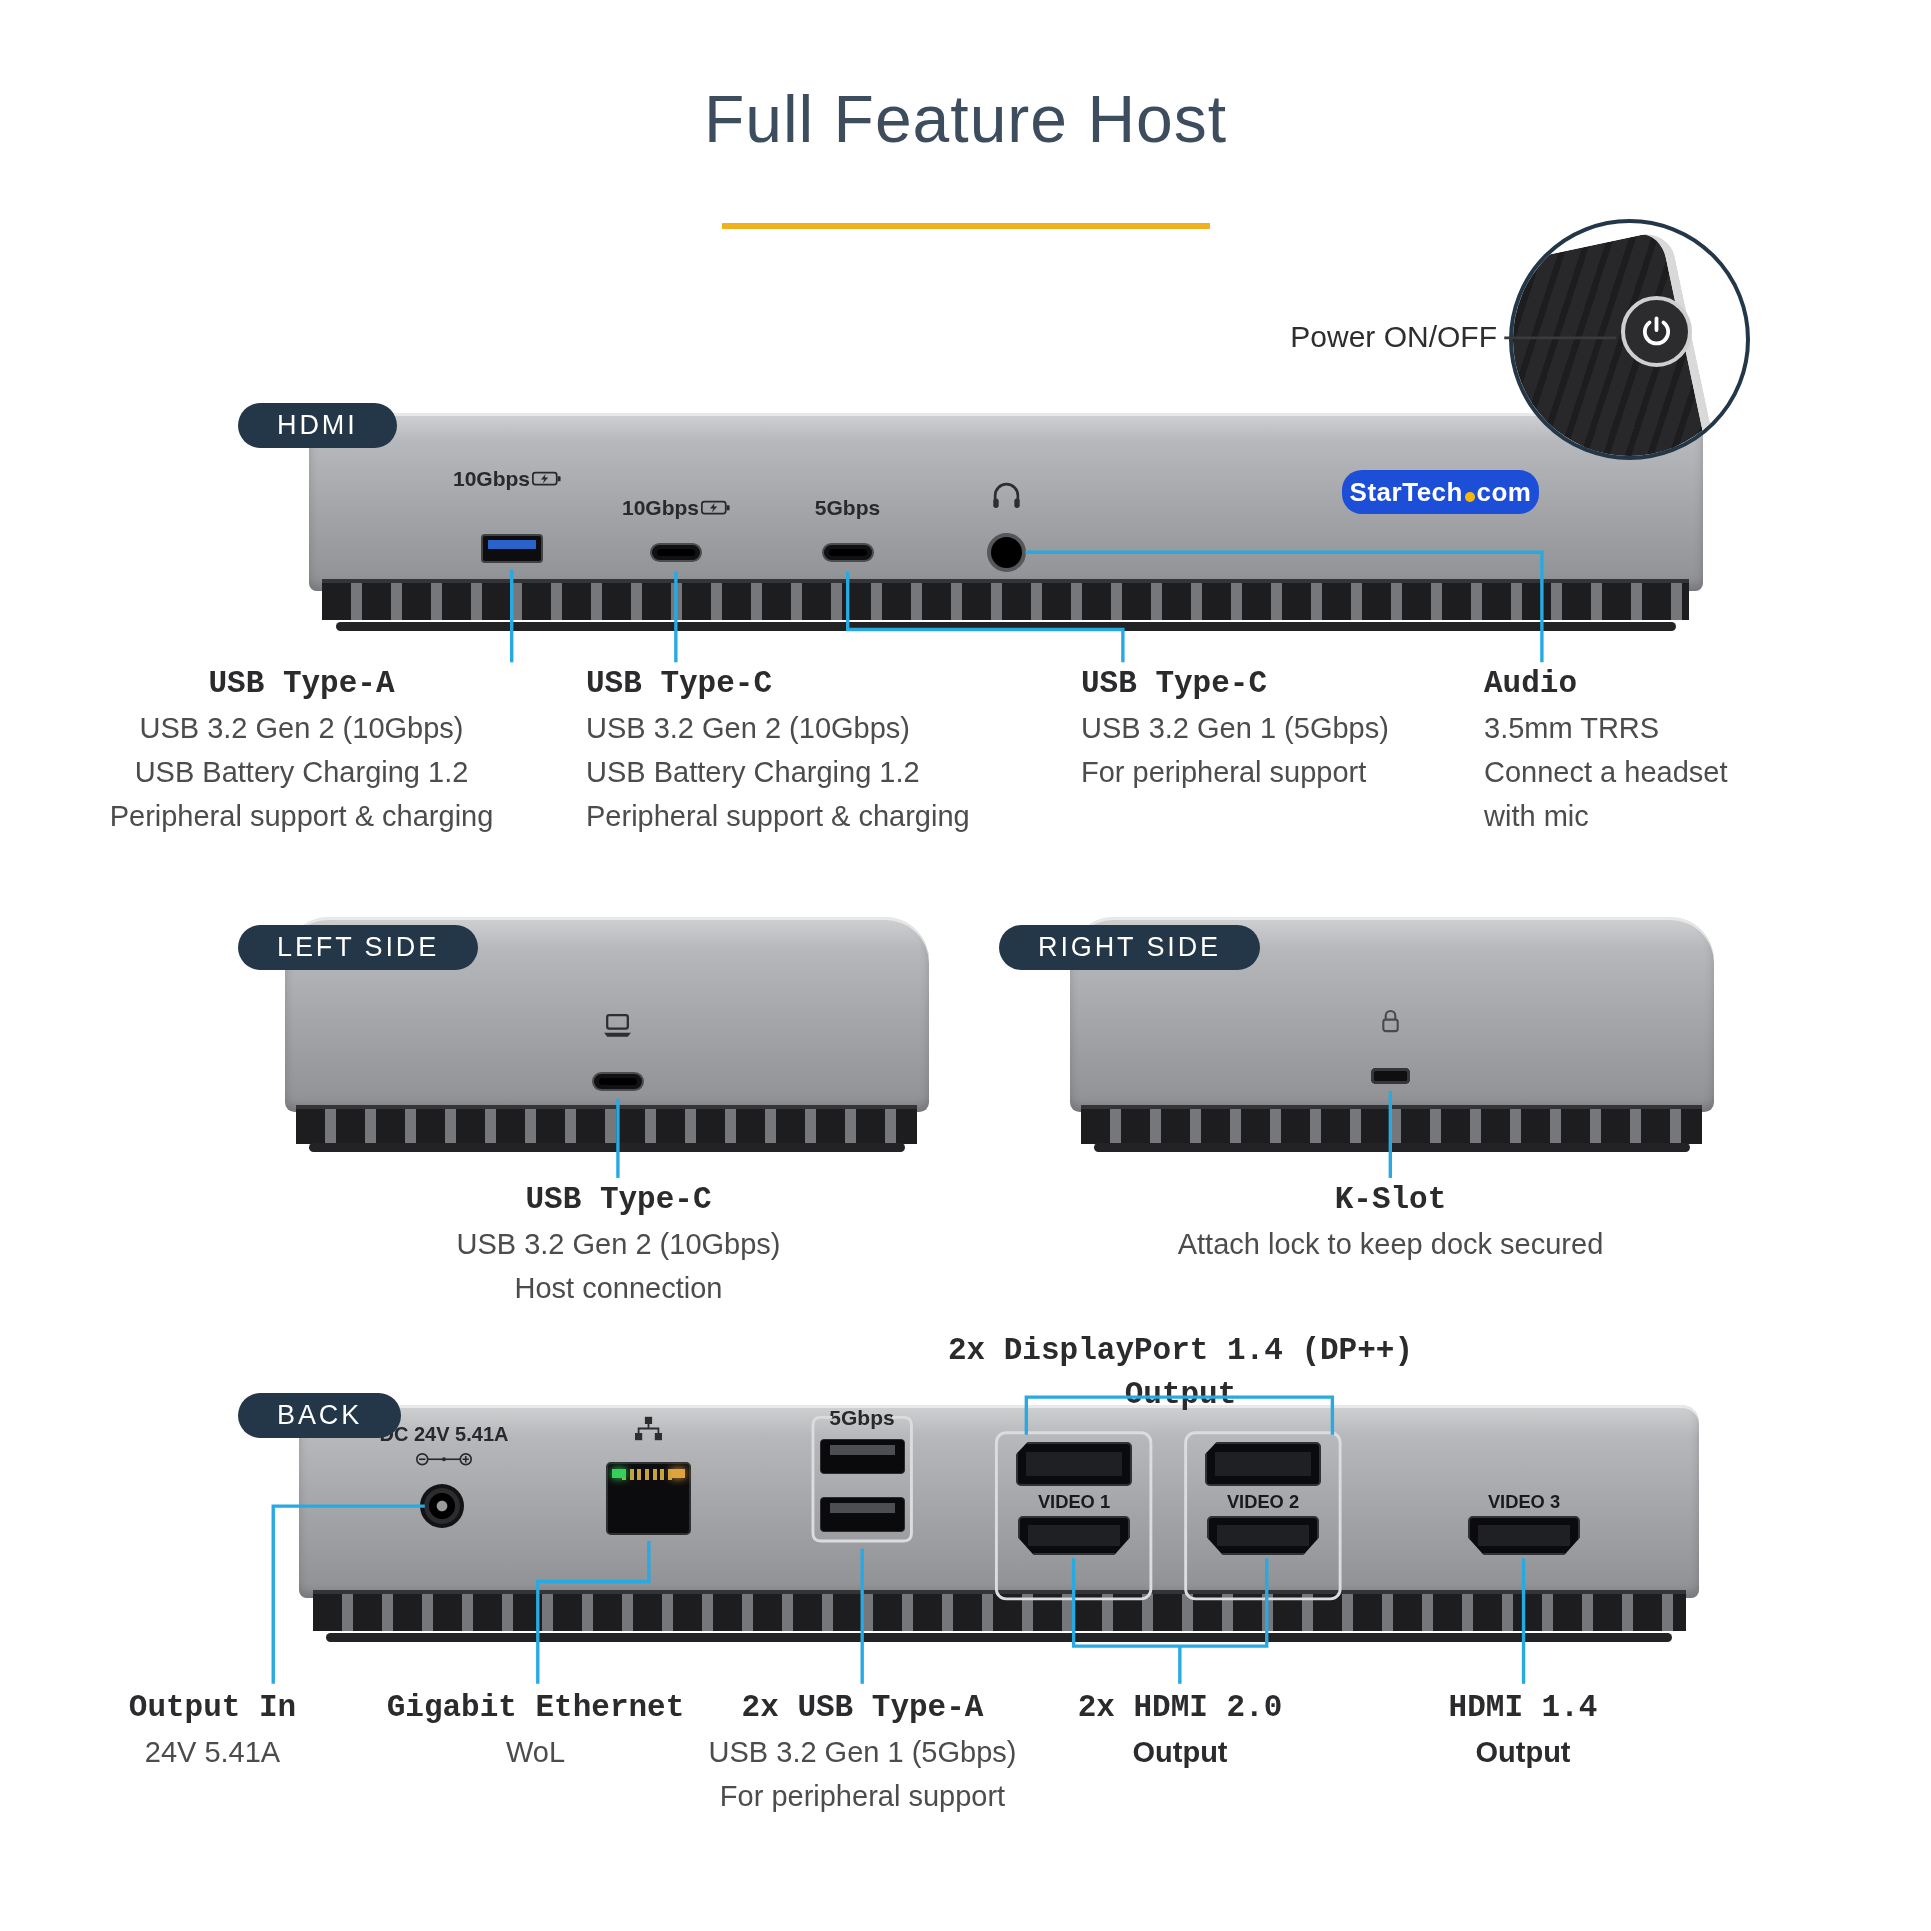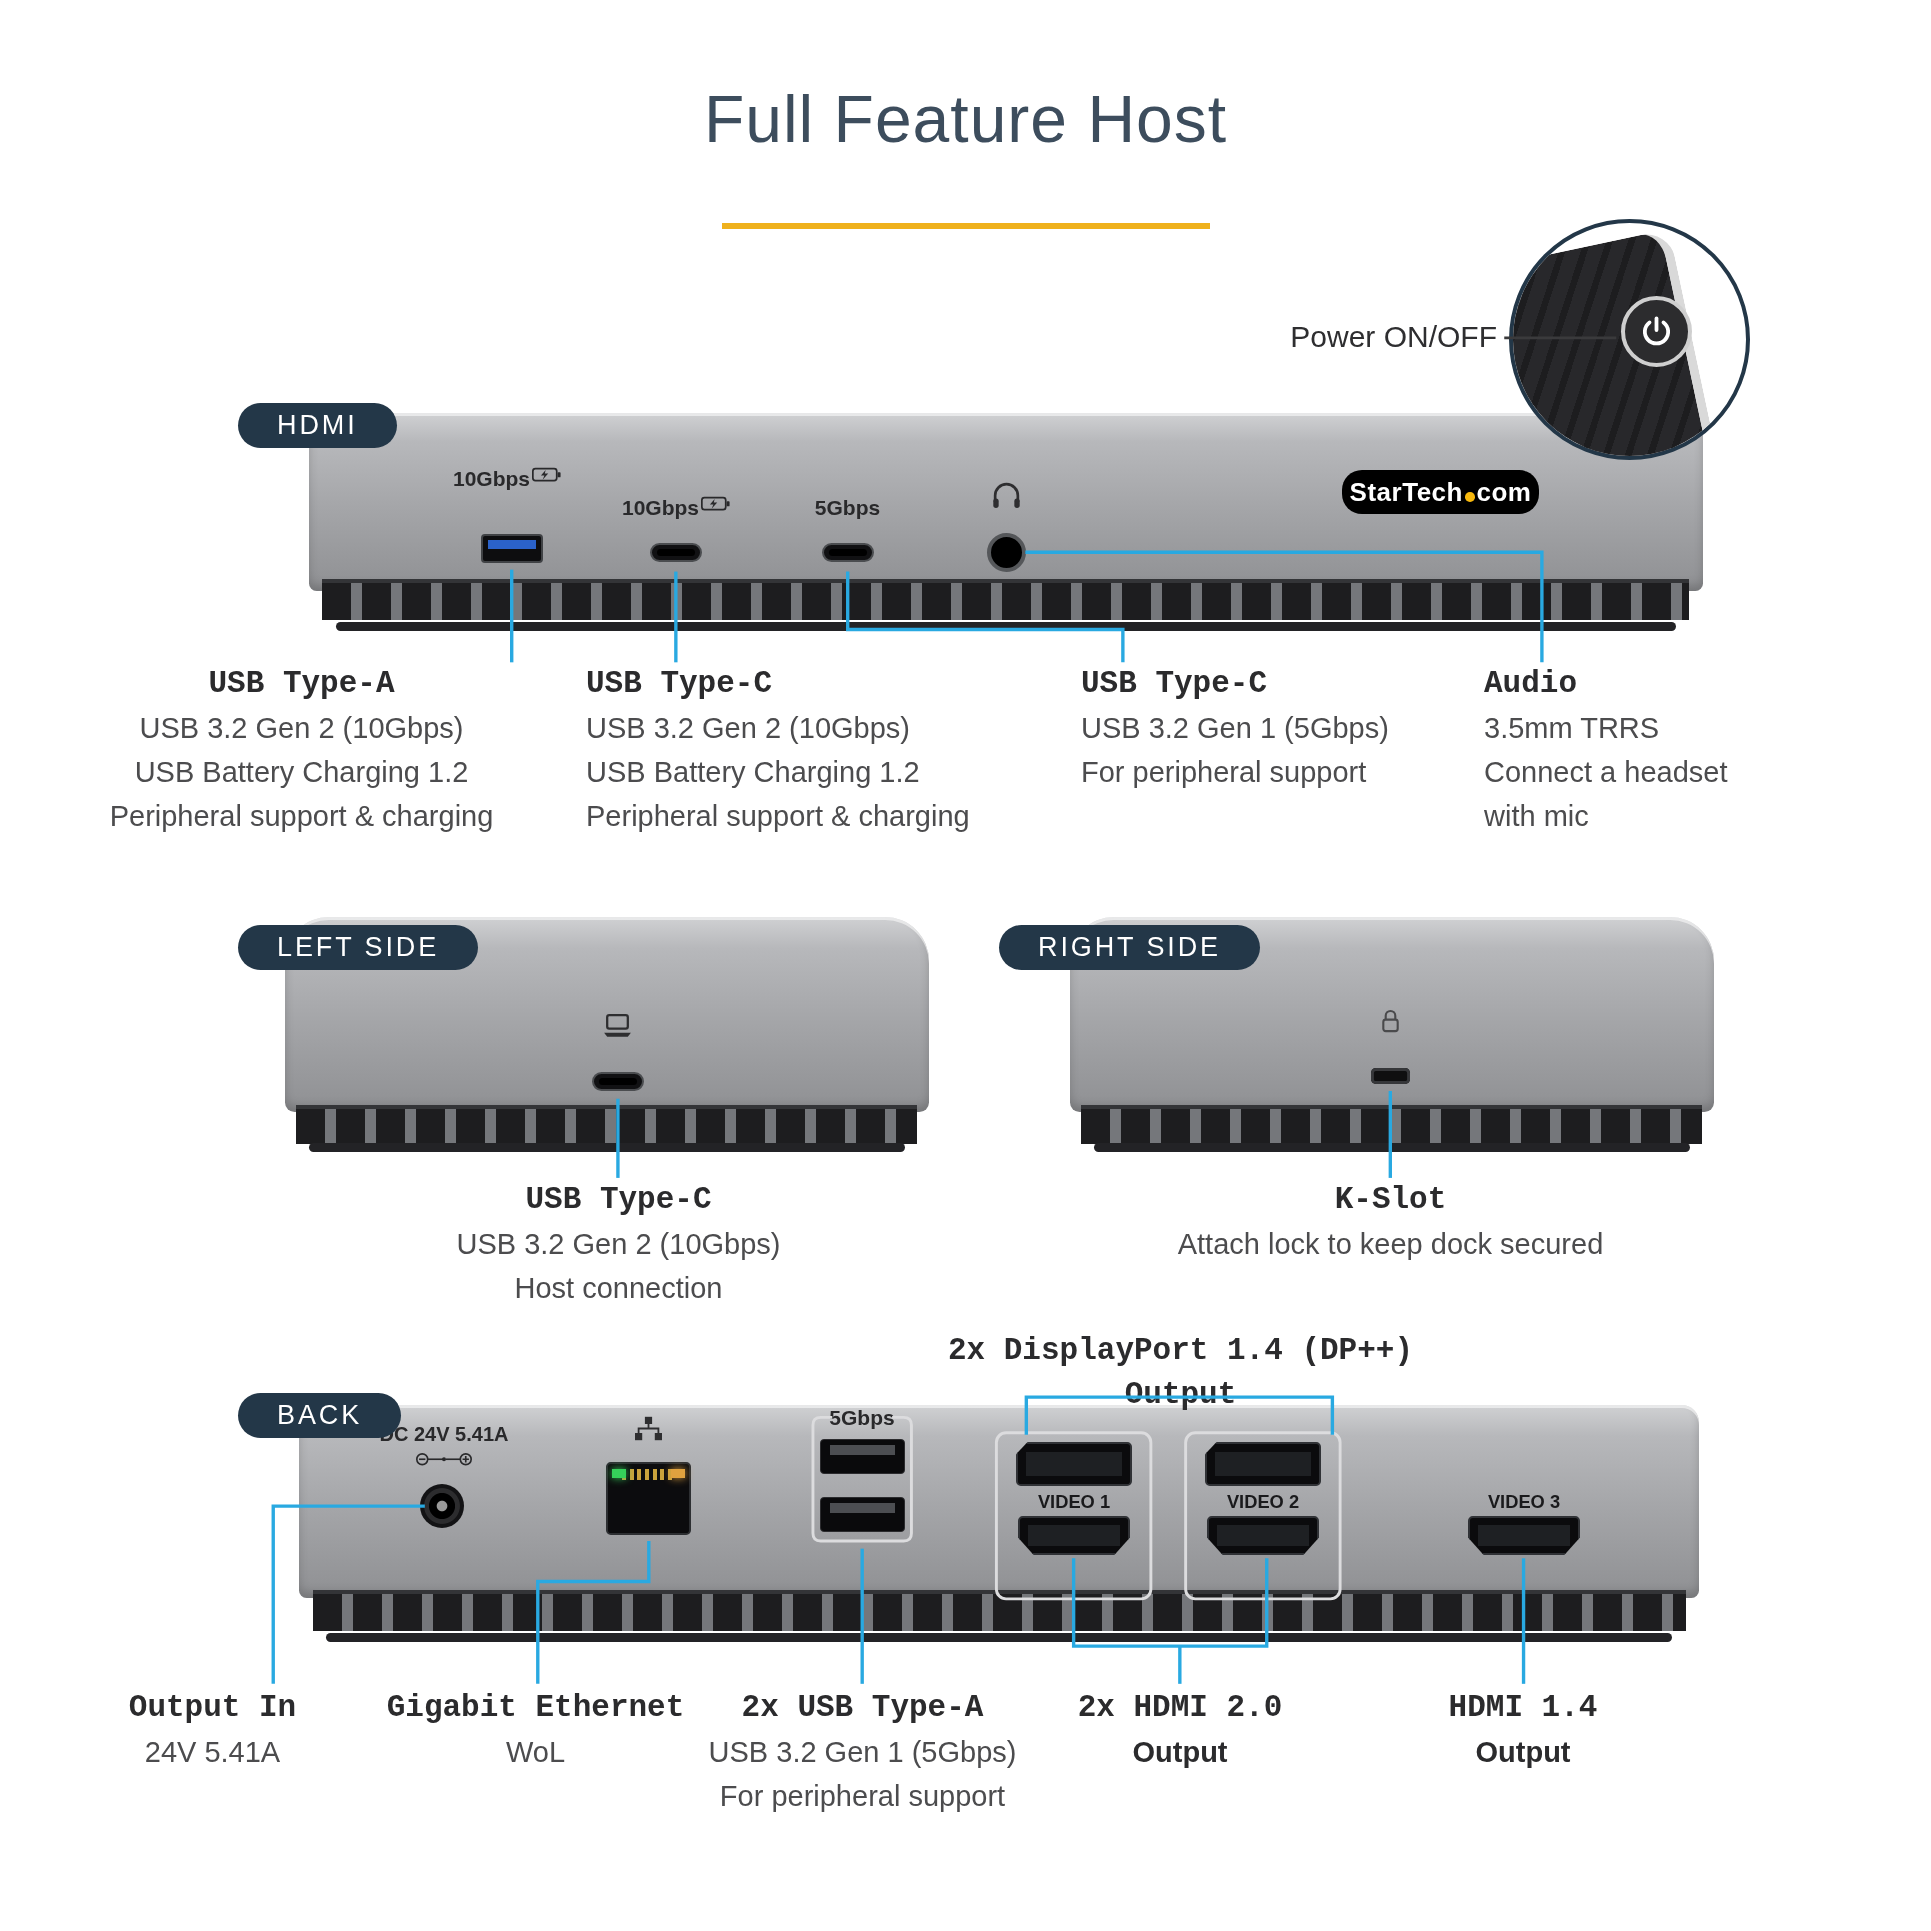--- a/index.html
+++ b/index.html
@@ -30,21 +30,21 @@
   .dock.front-back { border-radius:17.4px 17.4px 7.7px 7.7px; }
   .dock.side { border-radius:44px 44px 9.7px 9.7px; }
   .vents {
     position:absolute; height:41px; z-index:2;
     background:repeating-linear-gradient(to right,#1d1d1f 0px,#1d1d1f 29px,#75777b 29px,#75777b 40px);
     border-top:4.8px solid #333437;
   }
   .dock-base { position:absolute; height:8.7px; background:#232326; border-radius:4.8px; z-index:2; }
 
   .port-label { position:absolute; z-index:3; font-size:21px; color:#29292b; font-weight:600;
-    display:flex; align-items:flex-start; justify-content:center; gap:2px; }
+    display:flex; align-items:center; justify-content:center; gap:2px; }
 
   .usba {
     position:absolute; z-index:3; width:62px; height:29px; background:#0d0d0f;
     border:2.9px solid #404245; border-radius:3.9px;
   }
   .usba::after { content:""; position:absolute; left:4.8px; right:4.8px; top:3.9px; height:8.7px; background:#2b62c9; }
 
   .usbc {
     position:absolute; z-index:3; width:52px; height:19.3px; background:#111113;
     border:2.9px solid #4b4d50; border-radius:9.7px;
@@ -53,21 +53,21 @@
 
   .audio-jack {
     position:absolute; z-index:3; width:39px; height:39px; border-radius:50%;
     background:#000; border:4.8px solid #55575a;
   }
 
   .kslot { position:absolute; z-index:3; width:39px; height:16.4px; background:#0f0f10;
     border-radius:4.8px; box-shadow:inset 0 0 0 2.9px #36373a; }
 
   .logo {
-    position:absolute; z-index:3; width:197px; height:44px; background:#000000; border-radius:20px;
+    position:absolute; z-index:3; width:197px; height:44px; background:#1d4ed8; border-radius:20px;
     display:flex; align-items:center; justify-content:center;
     color:#fff; font-size:26px; font-weight:bold; letter-spacing:0.5px;
   }
   .logo .dot { width:9.7px; height:9.7px; border-radius:50%; background:#f7b80d; display:inline-block; margin:9.7px 1.9px 0 1.9px; }
 
   .dcjack { position:absolute; z-index:3; width:44px; height:44px; border-radius:50%;
     background:radial-gradient(circle at 50% 50%, #9a9a9a 0 4.8px, #000 5.8px 12.6px, #2c2c2e 13.5px 17.4px, #131315 18.3px); }
 
   .rj45 { position:absolute; z-index:3; width:85px; height:73px; background:#0c0c0e;
     border:2.9px solid #2d2f32; border-radius:4.8px; }

